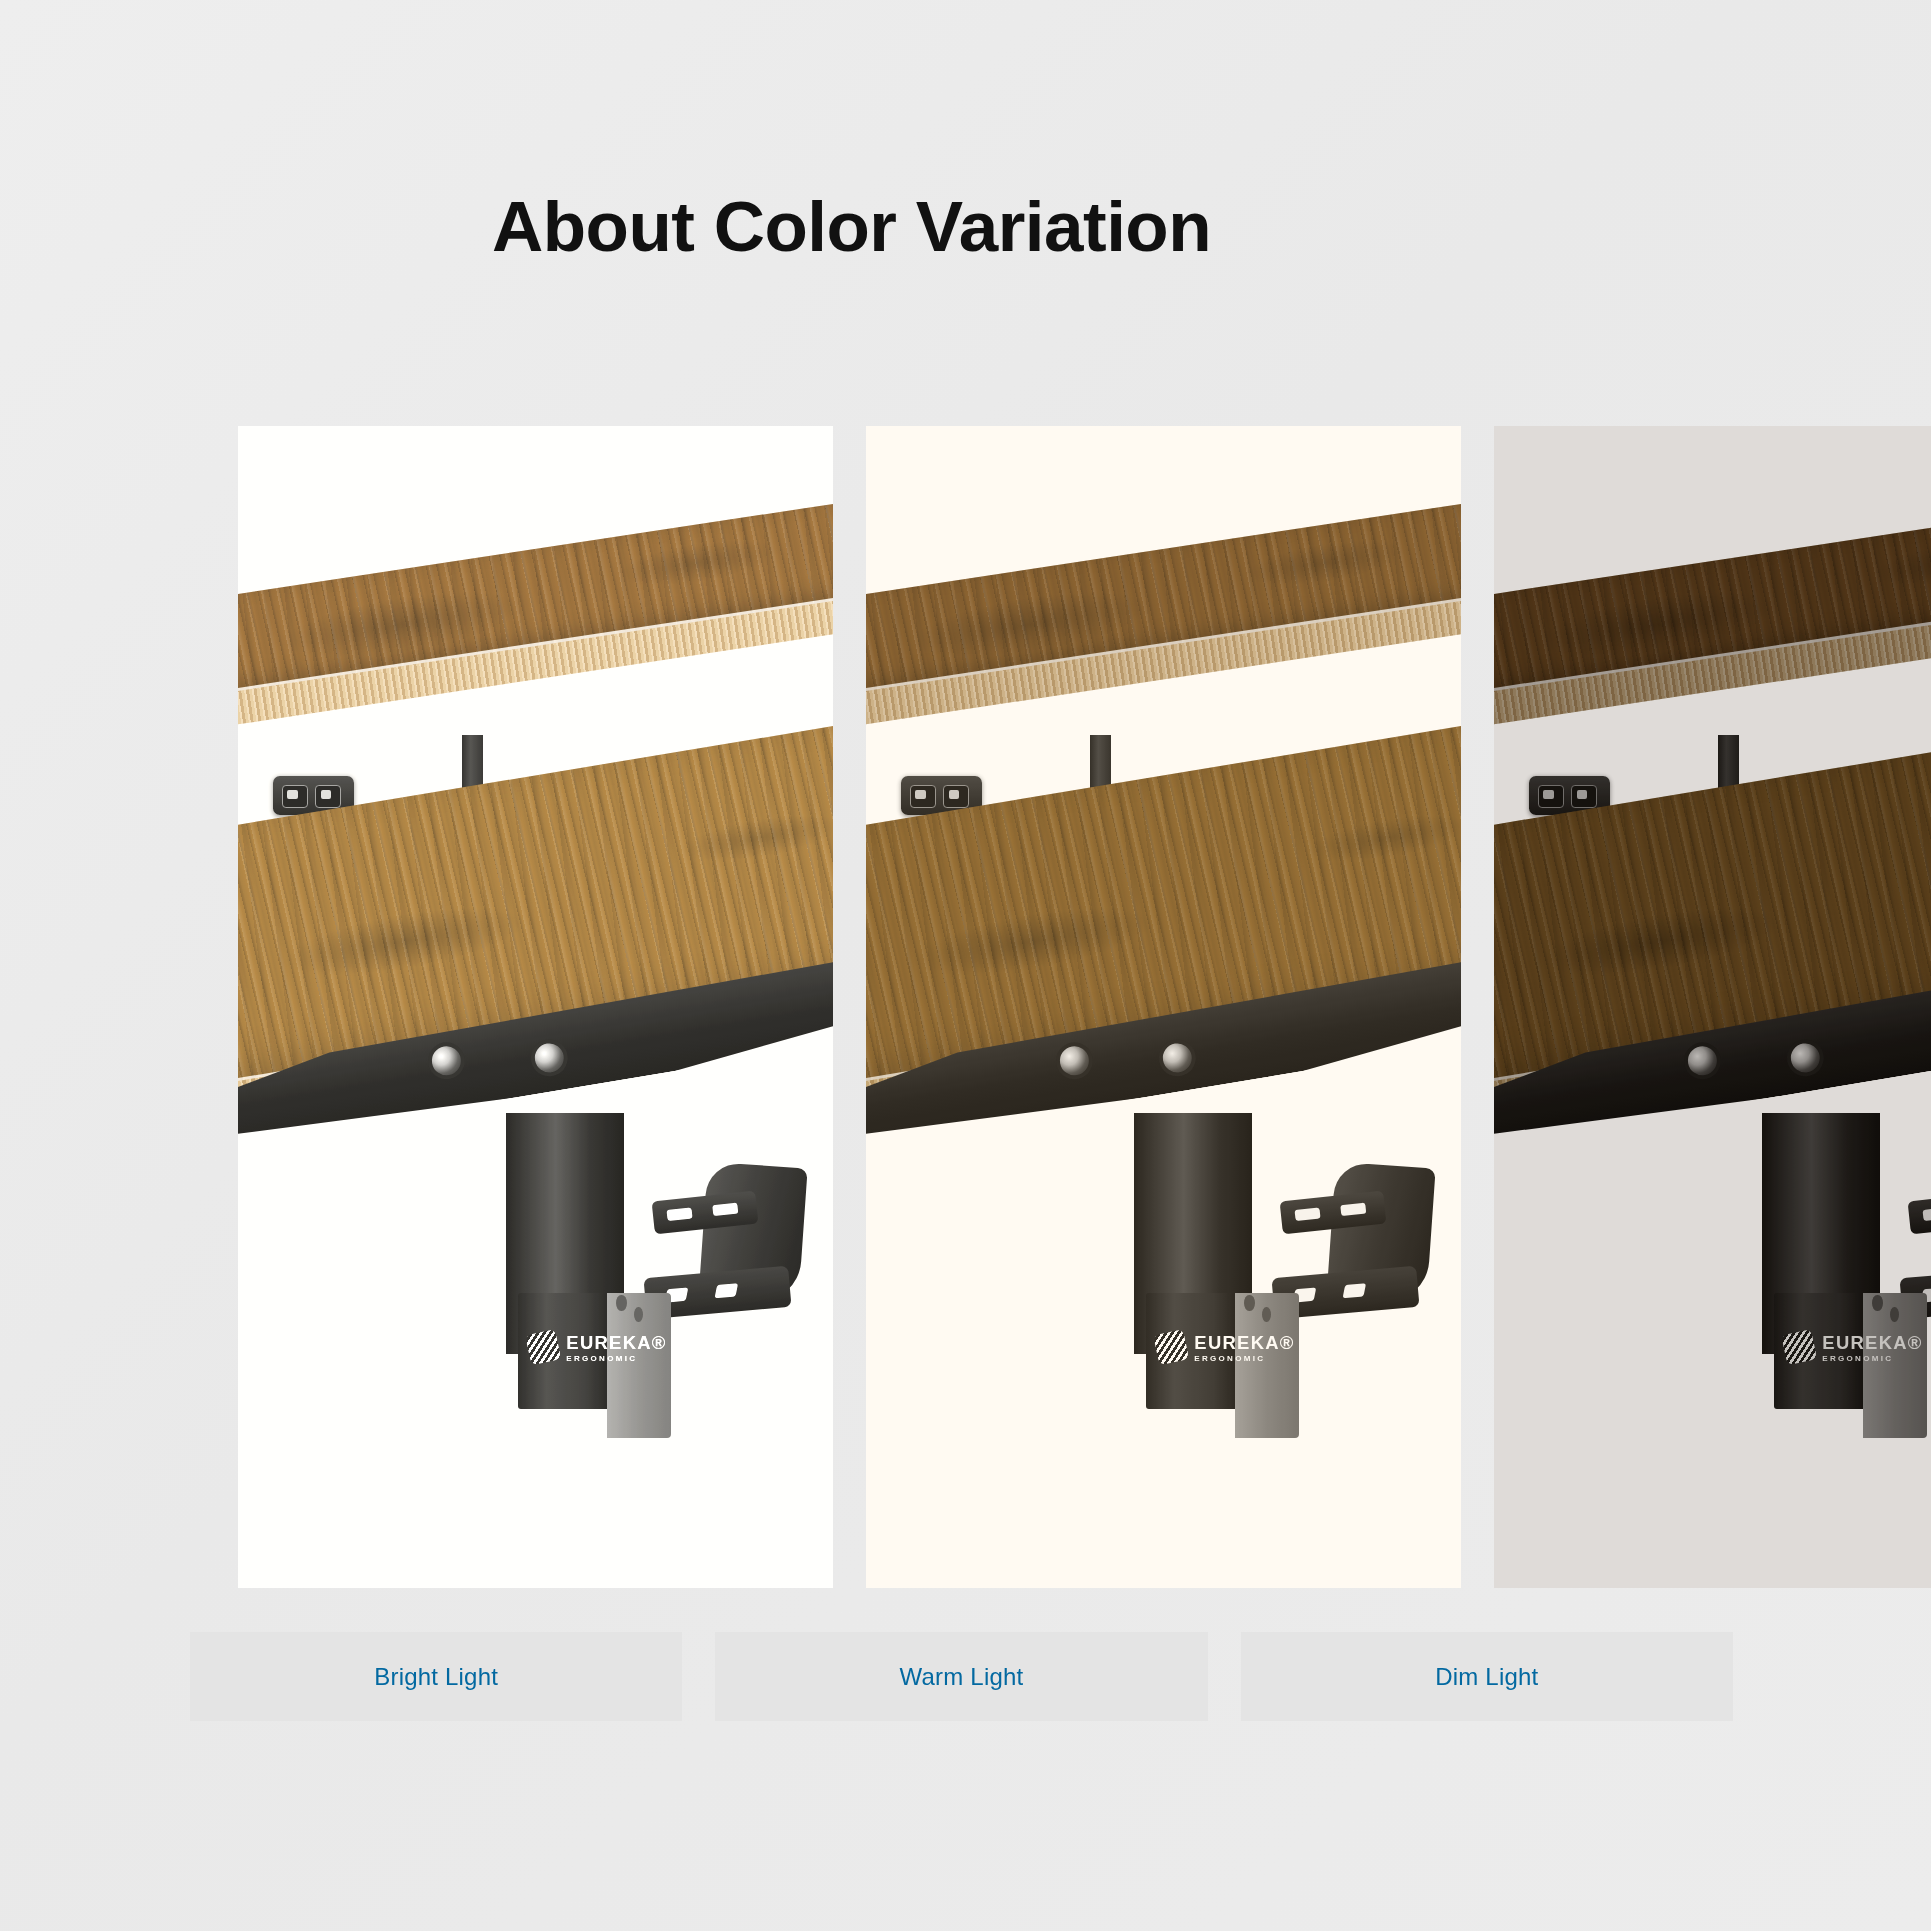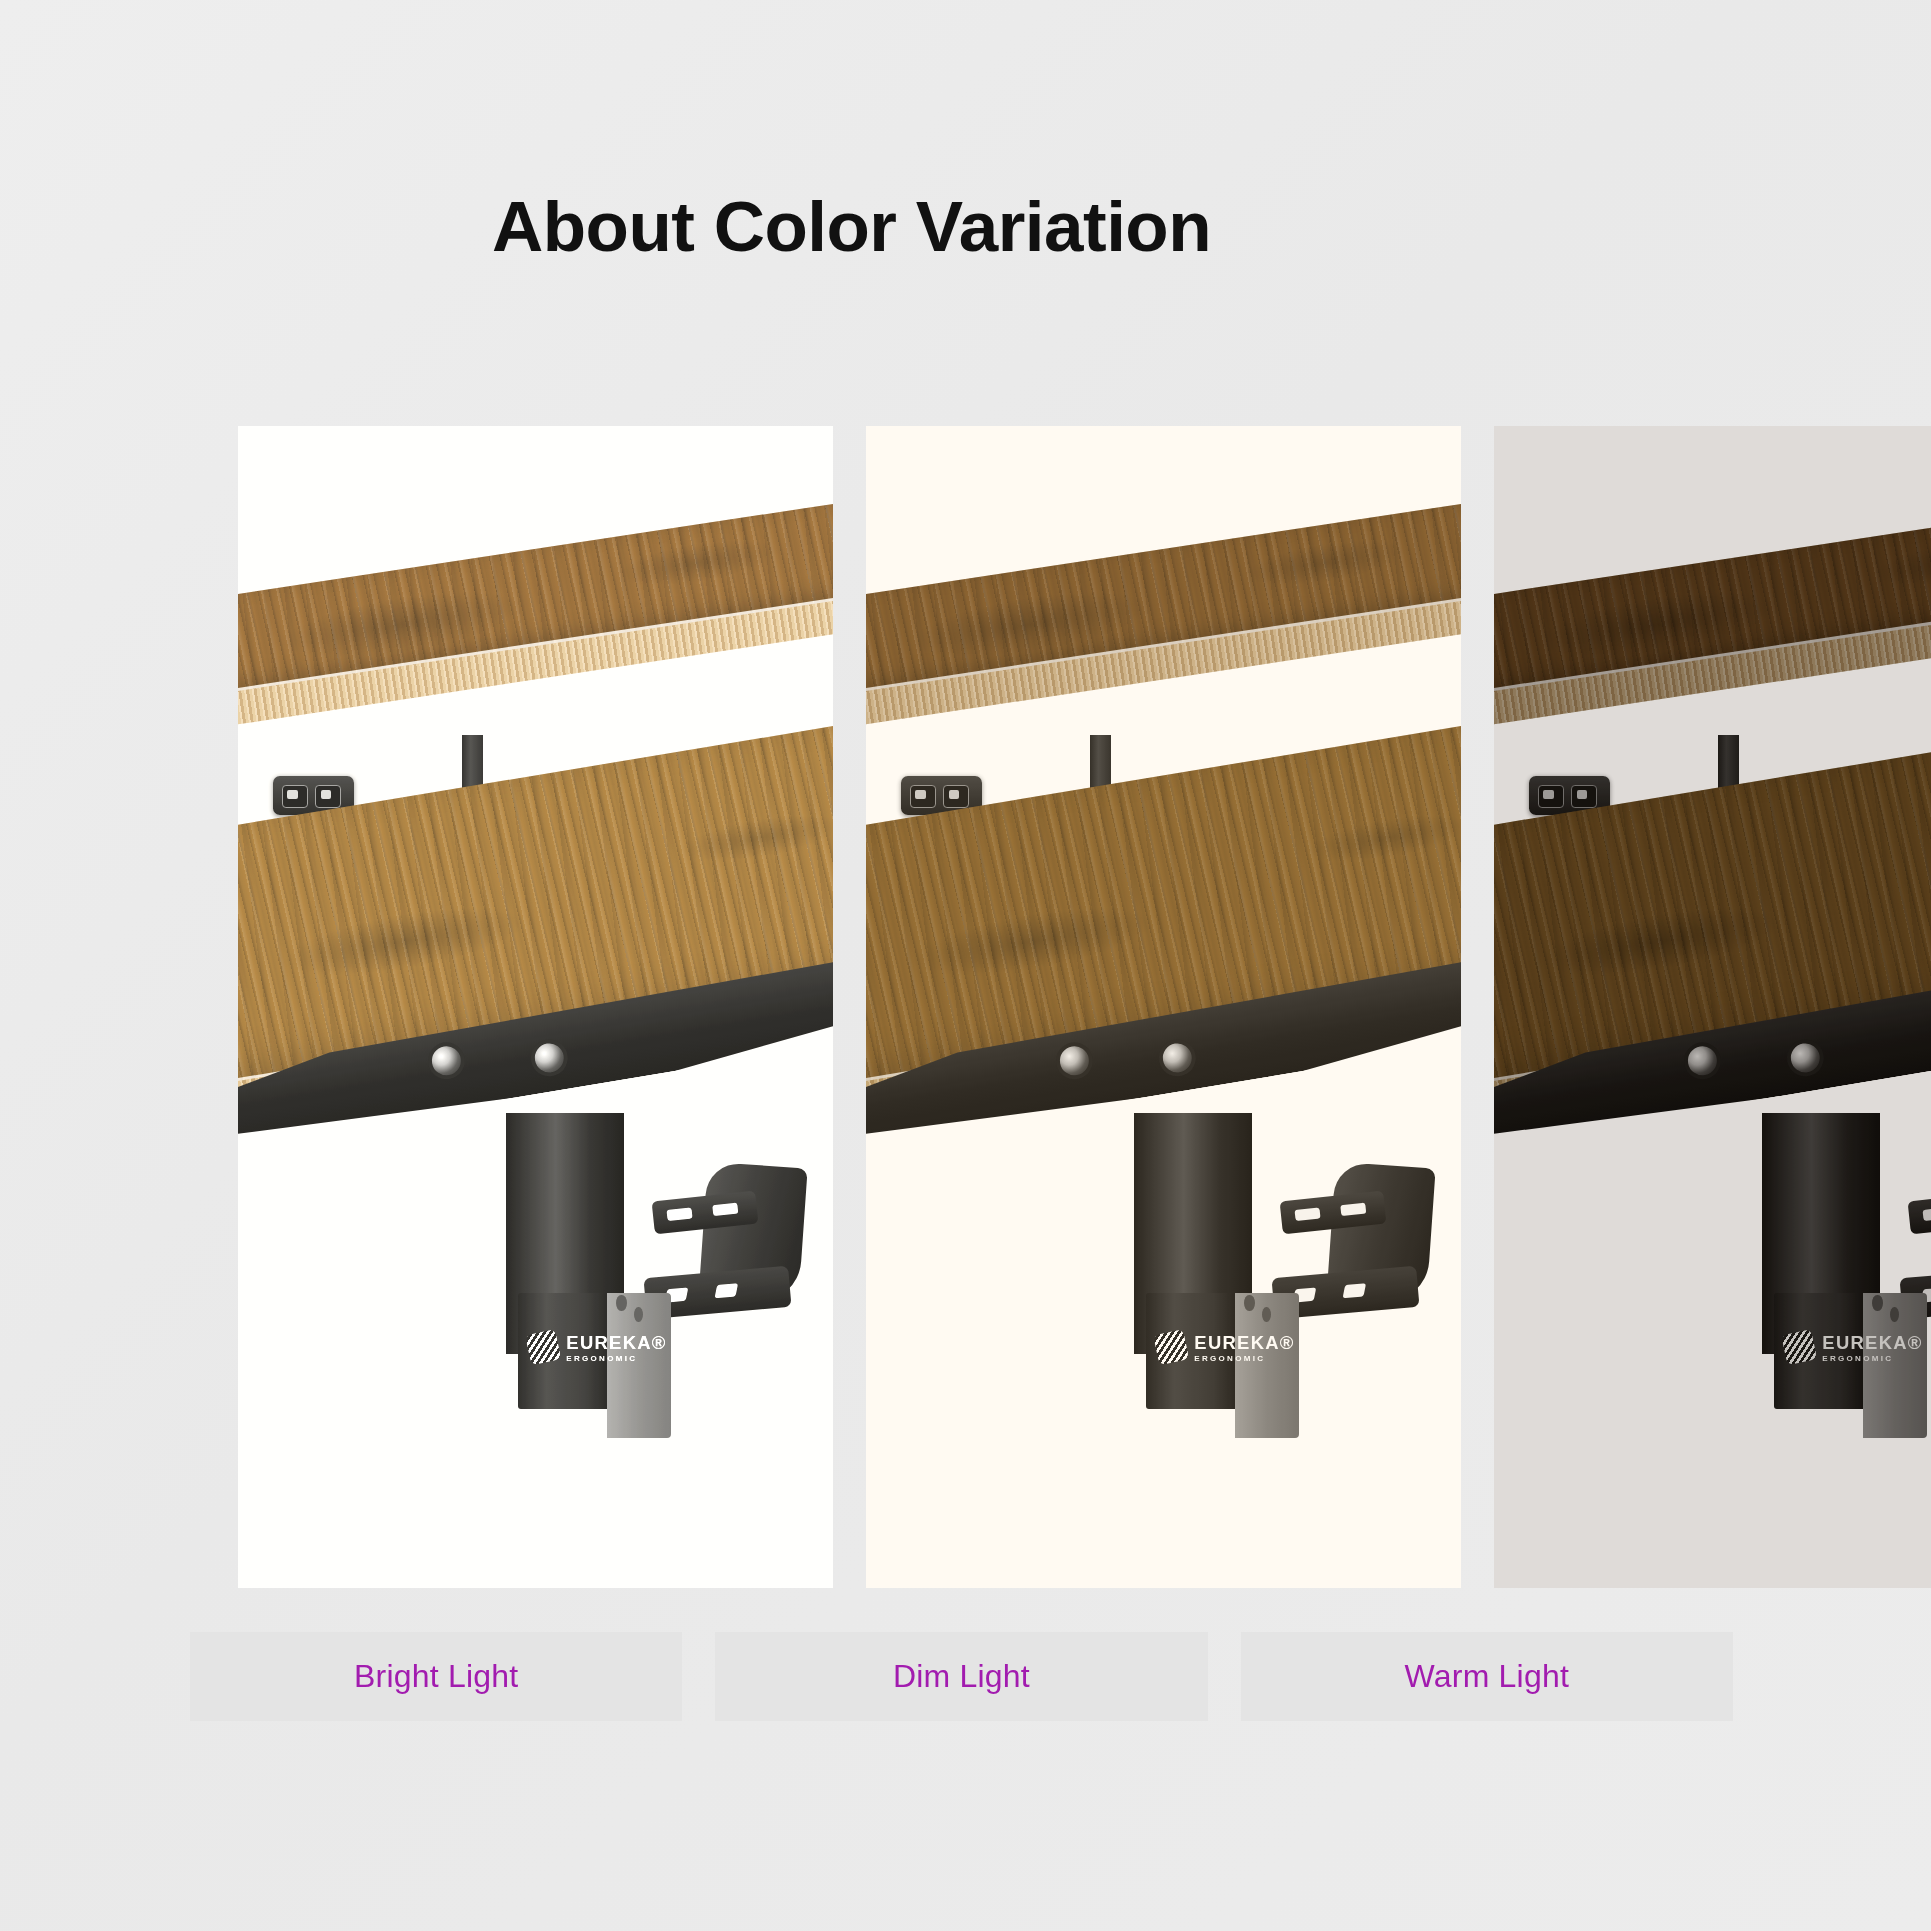--- a/index.html
+++ b/index.html
@@ -50,22 +50,22 @@
     width:1543px;height:89px;
     display:flex;
     gap:33px;
   }
   .caption{
     flex:1 1 0;
     background:#e4e4e4;
     display:flex;
     align-items:center;
     justify-content:center;
-    font-size:32px;
-    color:#a21caf;
+    font-size:24px;
+    color:#0369a1;
     letter-spacing:0.2px;
   }
 
   
   .scene{position:absolute;inset:0;}
 
   
   .shelf{
     position:absolute;
     left:-68px; top:179px;
@@ -491,18 +491,18 @@
         </div>
 
         <div class="tint" style="background: rgba(60, 40, 12, 0.16);"></div>
       </div>
     </div>
 
   </div>
 
   <div class="captions">
     <div class="caption">Bright Light</div>
+    <div class="caption">Warm Light</div>
     <div class="caption">Dim Light</div>
-    <div class="caption">Warm Light</div>
   </div>
 
 </div>
 
 
 </body></html>

